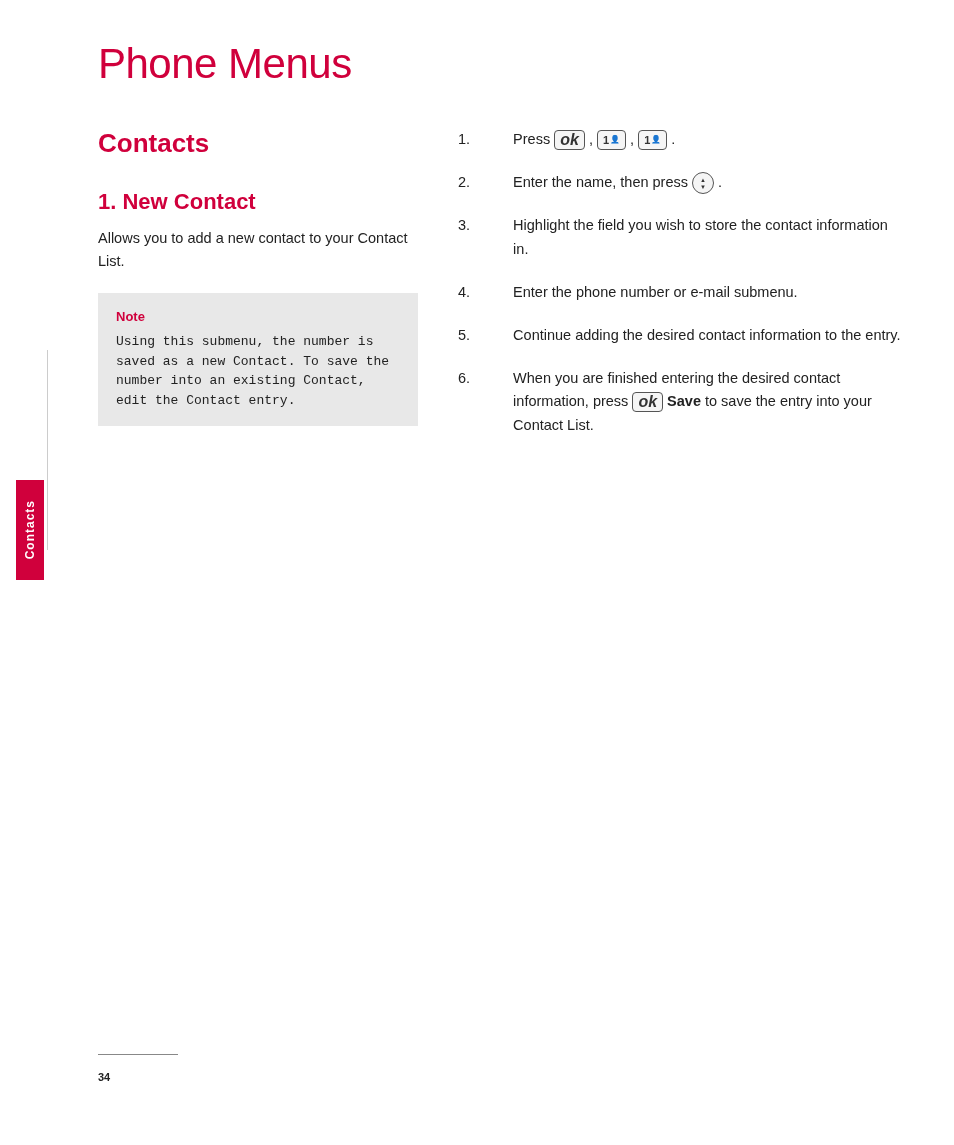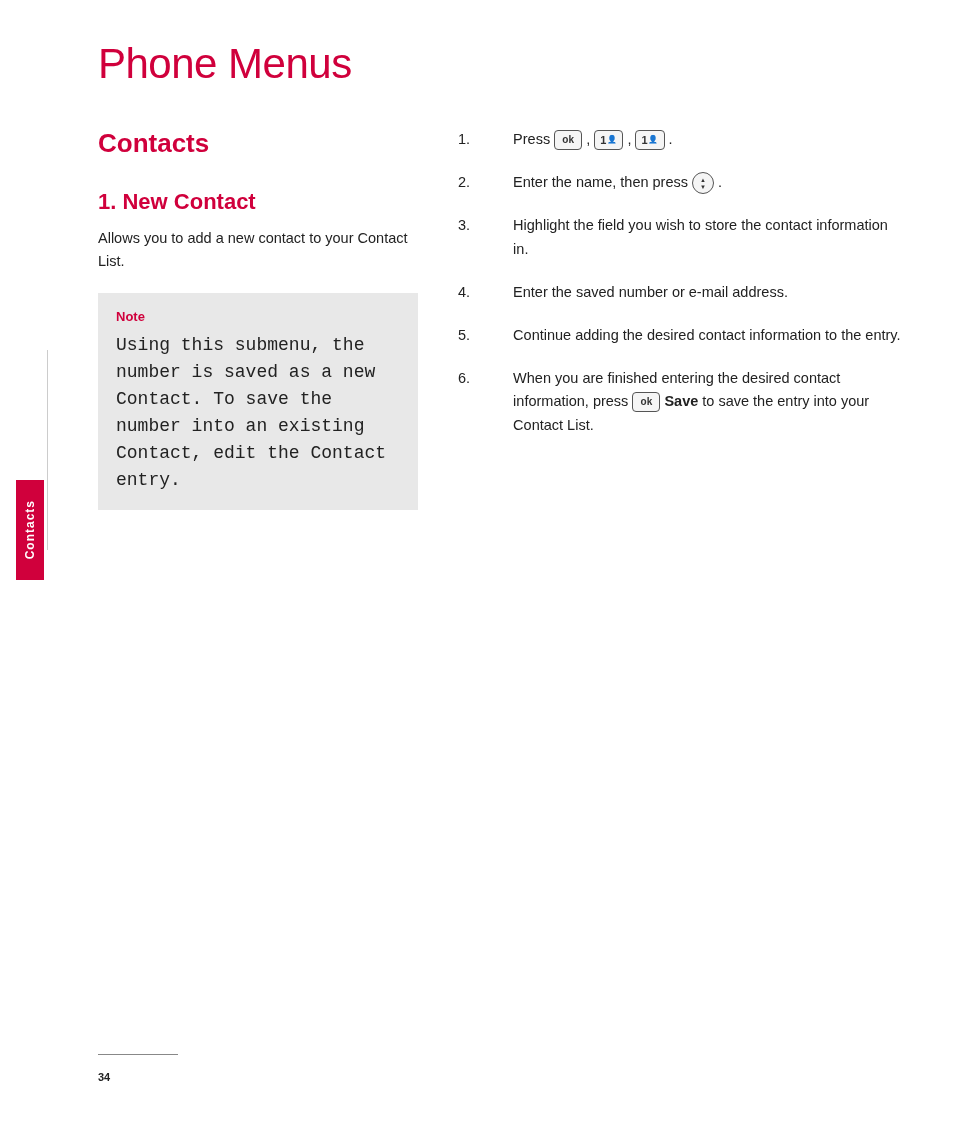--- a/index.html
+++ b/index.html
@@ -141,21 +141,21 @@
     }
 
     .note-title {
       font-size: 13px;
       font-weight: bold;
       color: #d0003c;
       margin-bottom: 8px;
     }
 
     .note-text {
-      font-size: 18px;
+      font-size: 13px;
       line-height: 1.5;
       color: #222222;
       font-family: 'Courier New', Courier, monospace;
     }
 
     
     .steps-list {
       list-style: none;
       padding: 0;
     }
@@ -191,21 +191,22 @@
       font-weight: bold;
       color: #333;
       background: #f5f5f5;
       vertical-align: middle;
       min-width: 28px;
       height: 20px;
       line-height: 1;
     }
 
     .btn-ok {
-      font-size: 10px;
+      font-size: 16px;
+      font-style: italic;
     }
 
     
     .nav-icon {
       display: inline-flex;
       align-items: center;
       justify-content: center;
       border: 1.5px solid #555;
       border-radius: 50%;
       width: 22px;
@@ -315,21 +316,21 @@
           <li>
             <span class="step-number">3.</span>
             <span class="step-content">
               Highlight the field you wish to store the contact information in.
             </span>
           </li>
 
           <li>
             <span class="step-number">4.</span>
             <span class="step-content">
-              Enter the saved number or e-mail address.
+              Enter the phone number or e-mail submenu.
             </span>
           </li>
 
           <li>
             <span class="step-number">5.</span>
             <span class="step-content">
               Continue adding the desired contact information to the entry.
             </span>
           </li>
 

